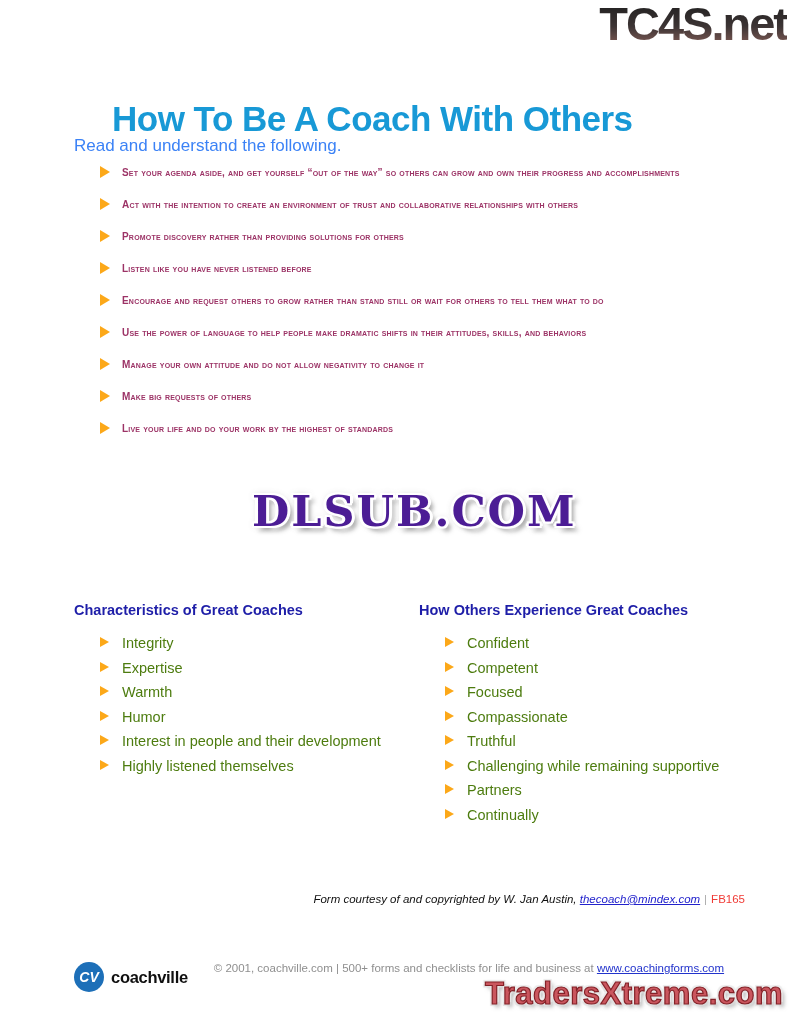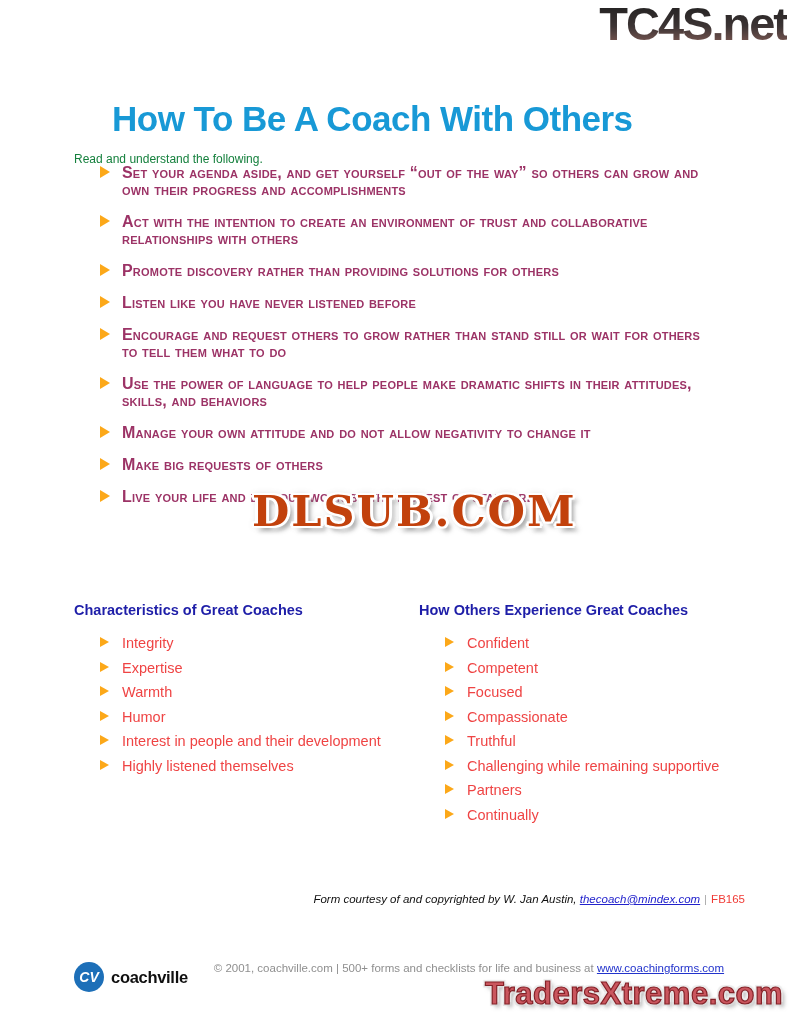--- a/index.html
+++ b/index.html
@@ -21,54 +21,54 @@
   }
 
   .title {
     position: absolute; top: 76px; left: 112px;
     font-size: 35px; font-weight: bold;
     color: #1899d6; letter-spacing: -0.5px;
     white-space: nowrap;
   }
 
   .intro {
-    position: absolute; top: 152px; left: 74px;
-    font-size: 12px; color: #15803d;
+    position: absolute; top: 136px; left: 74px;
+    font-size: 17px; color: #3b82f6;
   }
 
   
   .main-list { position: absolute; top: 164px; left: 100px; width: 614px; }
   .main-item { display: flex; margin-bottom: 15px; }
   .arrow {
     flex: 0 0 auto; width: 0; height: 0;
     border-left: 10px solid #fca819;
     border-top: 6px solid transparent;
     border-bottom: 6px solid transparent;
     margin-top: 2px;
   }
   .main-item .item-text {
     margin-left: 12px;
     font-variant: small-caps;
     font-weight: bold;
-    font-size: 16px; line-height: 17px;
+    font-size: 10px; line-height: 17px;
     color: #9c3366;
     letter-spacing: 0.2px;
   }
 
   
   .columns { position: absolute; top: 602px; left: 74px; width: 702px; display: flex; }
   .col-left { width: 345px; flex: 0 0 auto; }
   .col-right { flex: 1; }
   .col-heading {
     font-size: 14.5px; font-weight: bold; color: #1e1ea8;
     margin: 0 0 17px 0;
   }
   .col-item {
     display: flex; margin-bottom: 8px; padding-left: 26px;
-    font-size: 14.5px; color: #ef4444; line-height: 16.5px;
+    font-size: 14.5px; color: #4d7c0f; line-height: 16.5px;
   }
   .col-item .arrow {
     border-left: 9px solid #fca819;
     border-top: 5.5px solid transparent;
     border-bottom: 5.5px solid transparent;
     margin-top: 2px;
   }
   .col-item .item-text { margin-left: 13px; }
 
   
@@ -98,21 +98,21 @@
     color: #101010; letter-spacing: -0.3px;
   }
   .copyright { flex: 1; text-align: center; font-size: 11.5px; color: #8f8f8f; }
   .copyright .site-link { color: #2233cc; text-decoration: underline; cursor: pointer; }
 
   
   .dlsub {
     position: absolute; top: 486px; left: 252px;
     font-family: "DejaVu Serif", serif;
     font-size: 43px; font-weight: bold; letter-spacing: 2px;
-    color: #c2410c;
+    color: #4c1d95;
     text-shadow:
       -2px -2px 0 #ffffff, 2px -2px 0 #ffffff,
       -2px 2px 0 #ffffff, 2px 2px 0 #ffffff,
       0 -2px 0 #ffffff, 0 2px 0 #ffffff,
       -3px 0 0 #ffffff, 3px 0 0 #ffffff,
       5px 5px 4px rgba(130,130,130,0.65),
       0 0 7px rgba(200,200,200,0.9);
     white-space: nowrap;
   }
   .traders {

